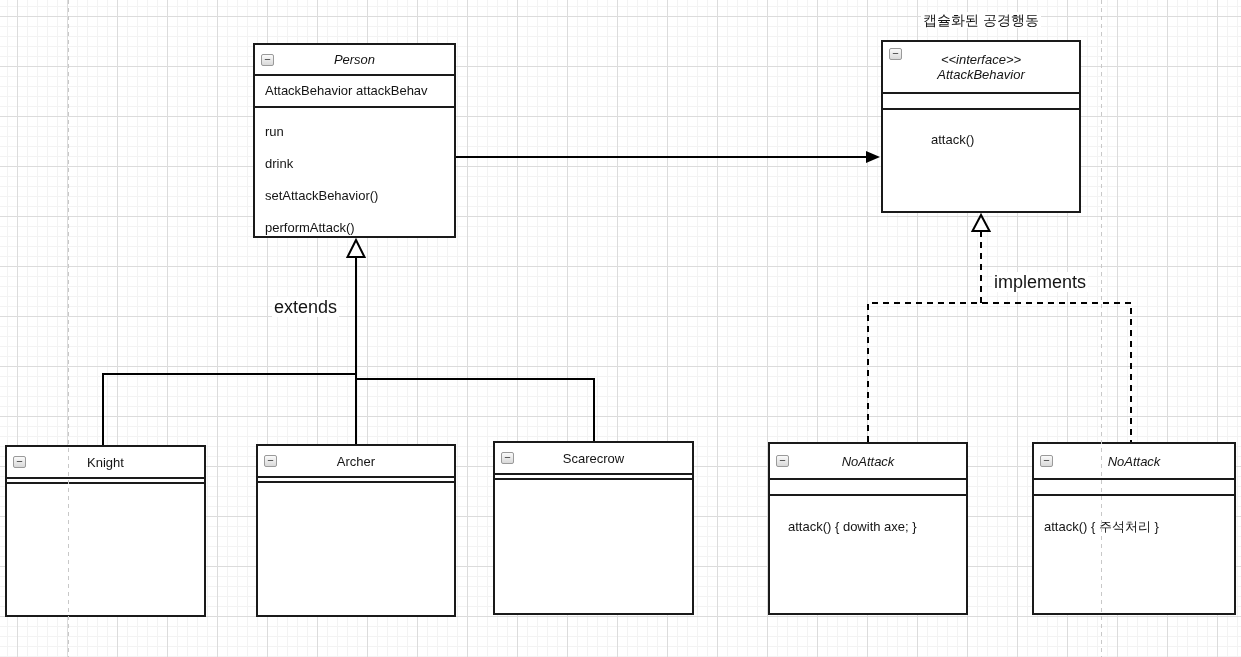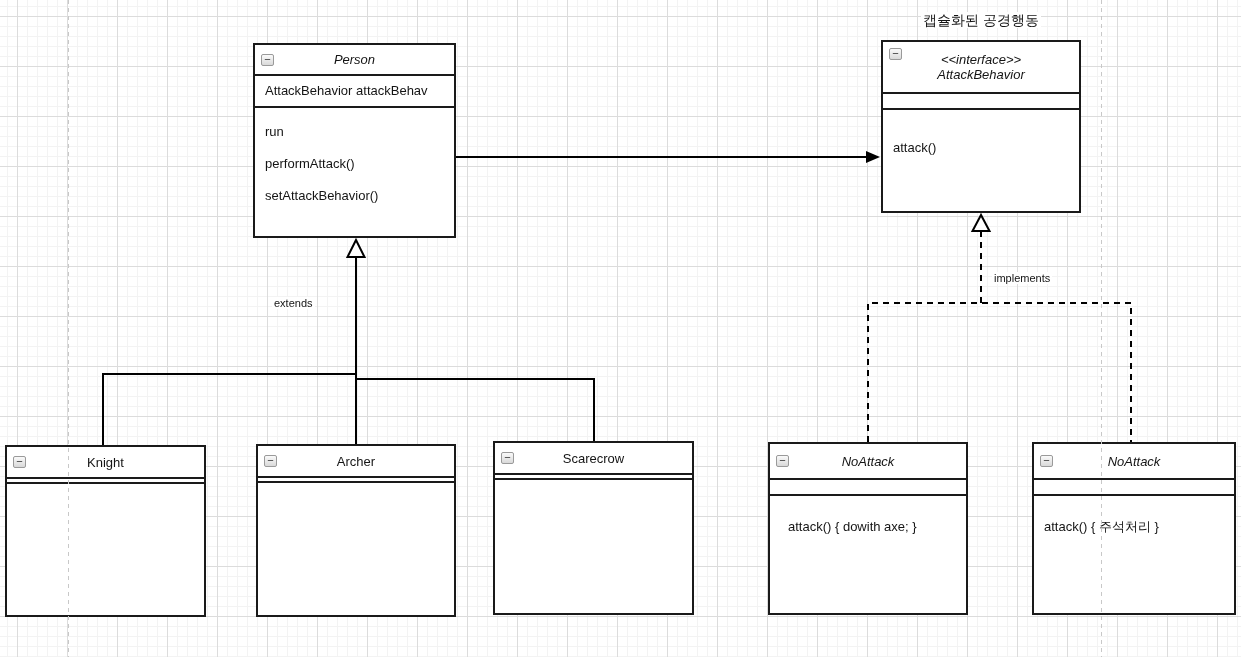--- a/index.html
+++ b/index.html
@@ -37,21 +37,21 @@
     position:absolute; left:6px; top:50%; transform:translateY(-50%);
     width:13px; height:12px; box-sizing:border-box;
     border:1px solid #9a9a9a; border-radius:2px;
     background:linear-gradient(#fafafa, #d9d9d9);
     font-size:11px; line-height:9px; text-align:center; color:#333;
     font-style:normal;
   }
   .collapse.top { top:6px; transform:none; }
 
   .edge-label {
-    position:absolute; font-size:11px; color:#141414; white-space:nowrap;
+    position:absolute; font-size:18px; color:#141414; white-space:nowrap;
   }
   .edge-label span { background:#ffffff; padding:0 2px; }
   .shape-note {
     position:absolute; font-size:14px; color:#141414; text-align:center; white-space:nowrap;
   }
   .shape-note span { background:#ffffff; padding:0 2px; }
 
   svg.overlay { position:absolute; left:0; top:0; pointer-events:none; }
 </style>
 </head>
@@ -62,33 +62,34 @@
   <div class="uml-box" style="left:253px; top:43px; width:203px; height:195px;">
     <div class="uml-title italic" style="height:31px;">
       <span class="collapse">−</span>
       <span>Person</span>
     </div>
     <div class="uml-fields" style="height:32px;">
       <div class="frow">AttackBehavior attackBehav</div>
     </div>
     <div class="uml-methods" style="padding-top:8px;">
       <div class="row">run</div>
+      <div class="row">drink</div>
+      <div class="row">setAttackBehavior()</div>
       <div class="row">performAttack()</div>
-      <div class="row">setAttackBehavior()</div>
     </div>
   </div>
 
   <div class="uml-box" style="left:881px; top:40px; width:200px; height:173px;">
     <div class="uml-title italic" style="height:52px;">
       <span class="collapse top">−</span>
       <span>&lt;&lt;interface&gt;&gt;</span>
       <span>AttackBehavior</span>
     </div>
     <div class="uml-fields" style="height:16px;"></div>
-    <div class="uml-methods" style="padding-top:22px;">
+    <div class="uml-methods" style="padding-top:14px;margin-left:38px;">
       <div class="row">attack()</div>
     </div>
   </div>
 
   <div class="uml-box" style="left:5px; top:445px; width:201px; height:172px;">
     <div class="uml-title" style="height:32px;">
       <span class="collapse">−</span>
       <span>Knight</span>
     </div>
     <div class="uml-fields" style="height:5px;"></div>

